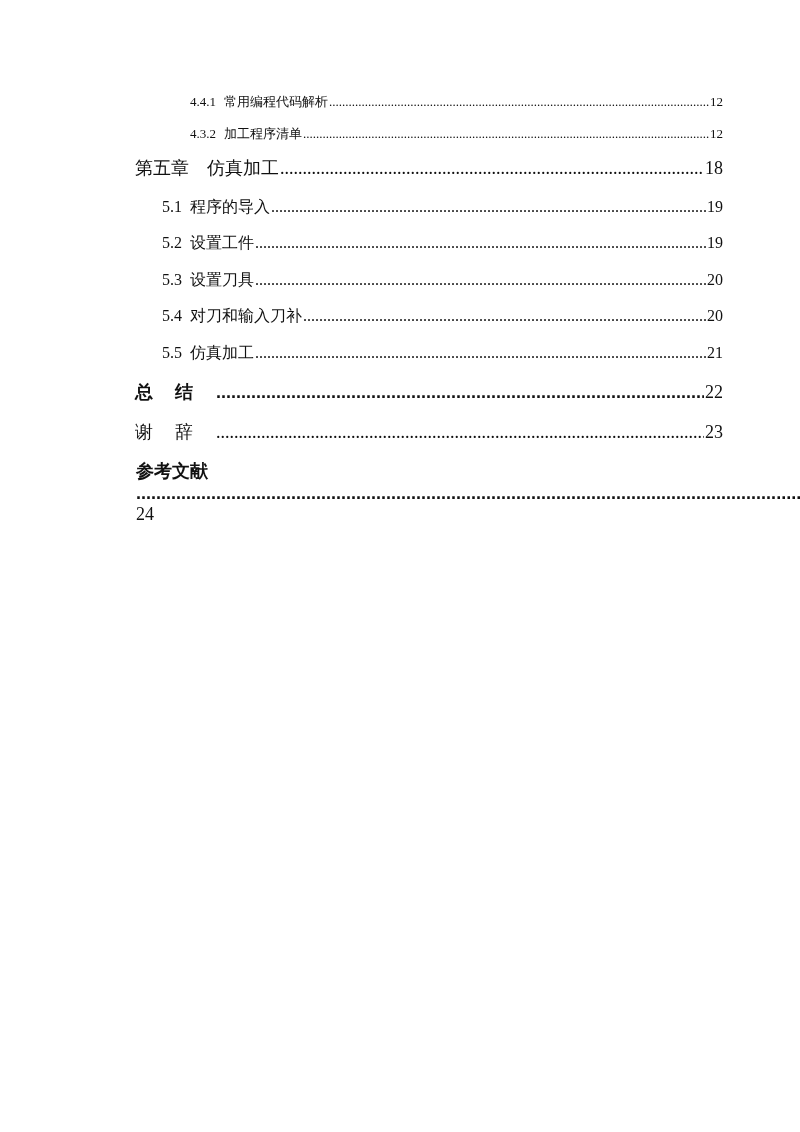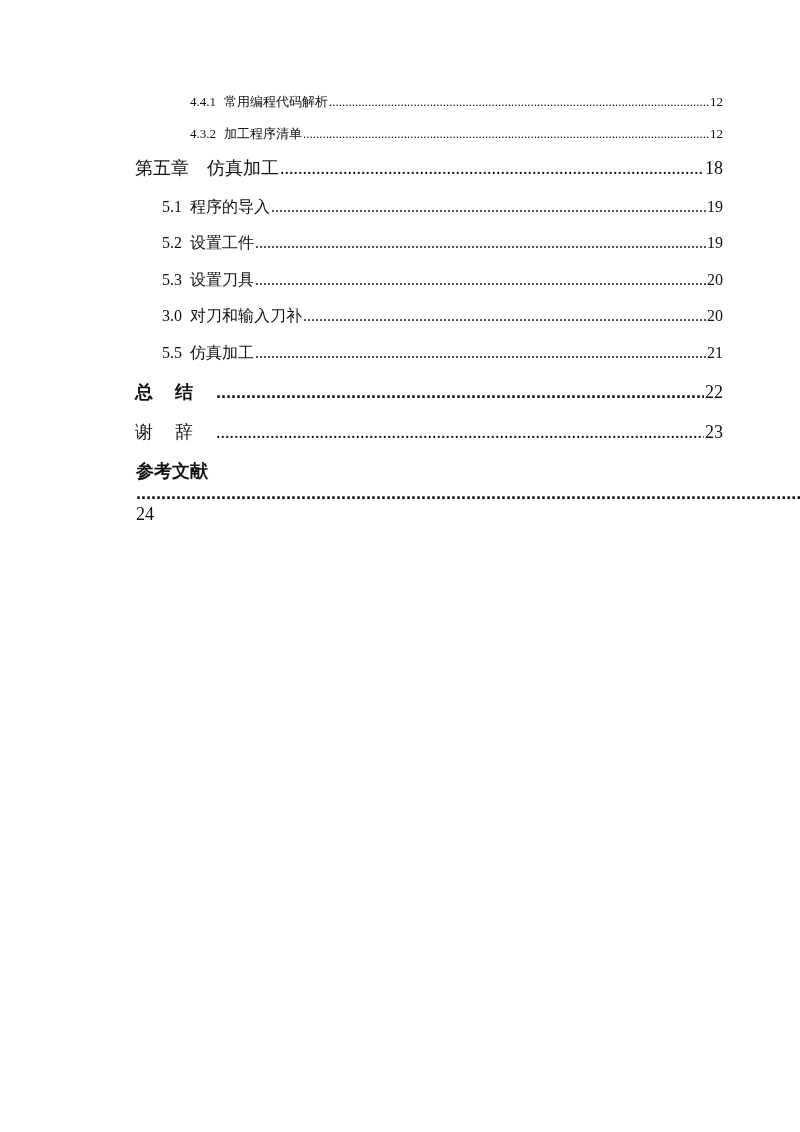--- a/index.html
+++ b/index.html
@@ -57,21 +57,21 @@
   </div>
 
   <div class="toc-entry l2" style="top:270px;">
     <span class="num">5.3</span>
     <span class="title">设置刀具</span>
     <span class="dots"></span>
     <span class="page">20</span>
   </div>
 
   <div class="toc-entry l2" style="top:306px;">
-    <span class="num">3.0</span>
+    <span class="num">5.4</span>
     <span class="title">对刀和输入刀补</span>
     <span class="dots"></span>
     <span class="page">20</span>
   </div>
 
   <div class="toc-entry l2" style="top:343px;">
     <span class="num">5.5</span>
     <span class="title">仿真加工</span>
     <span class="dots"></span>
     <span class="page">21</span>

